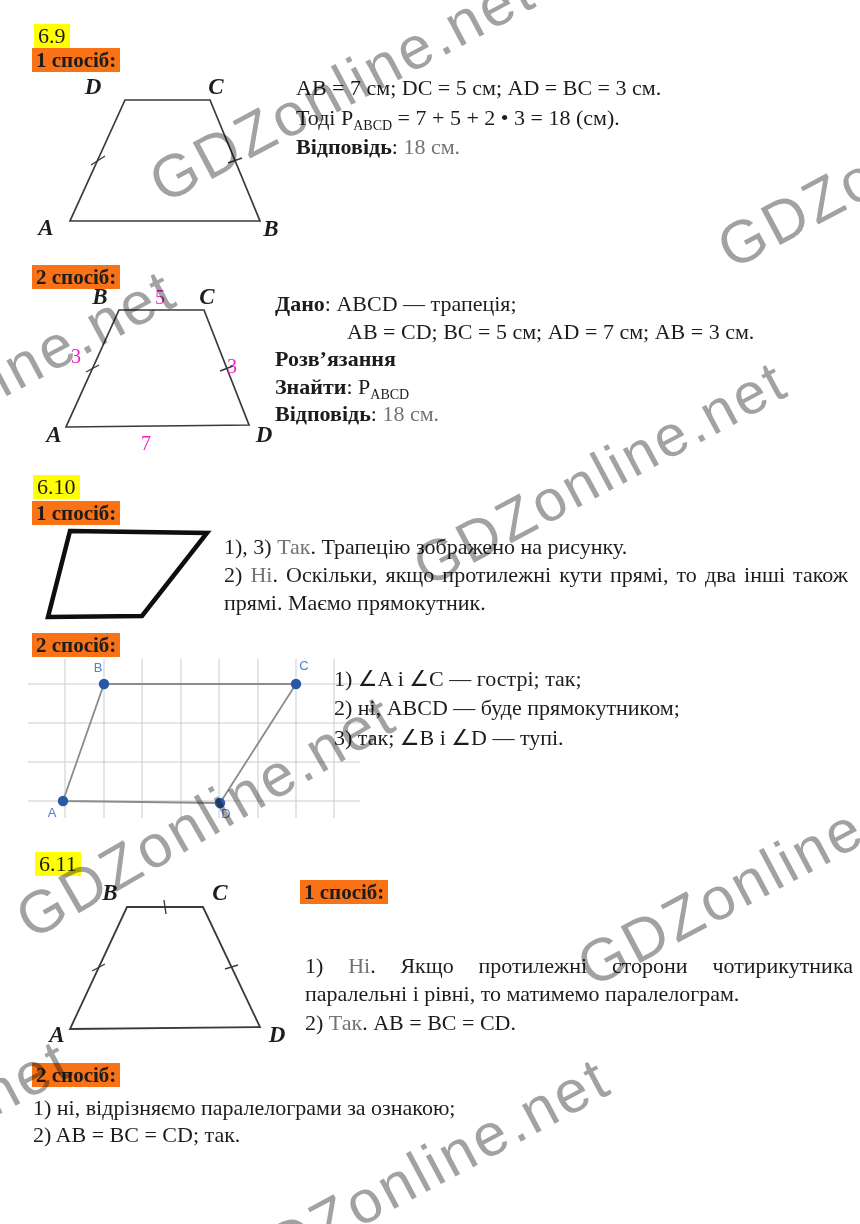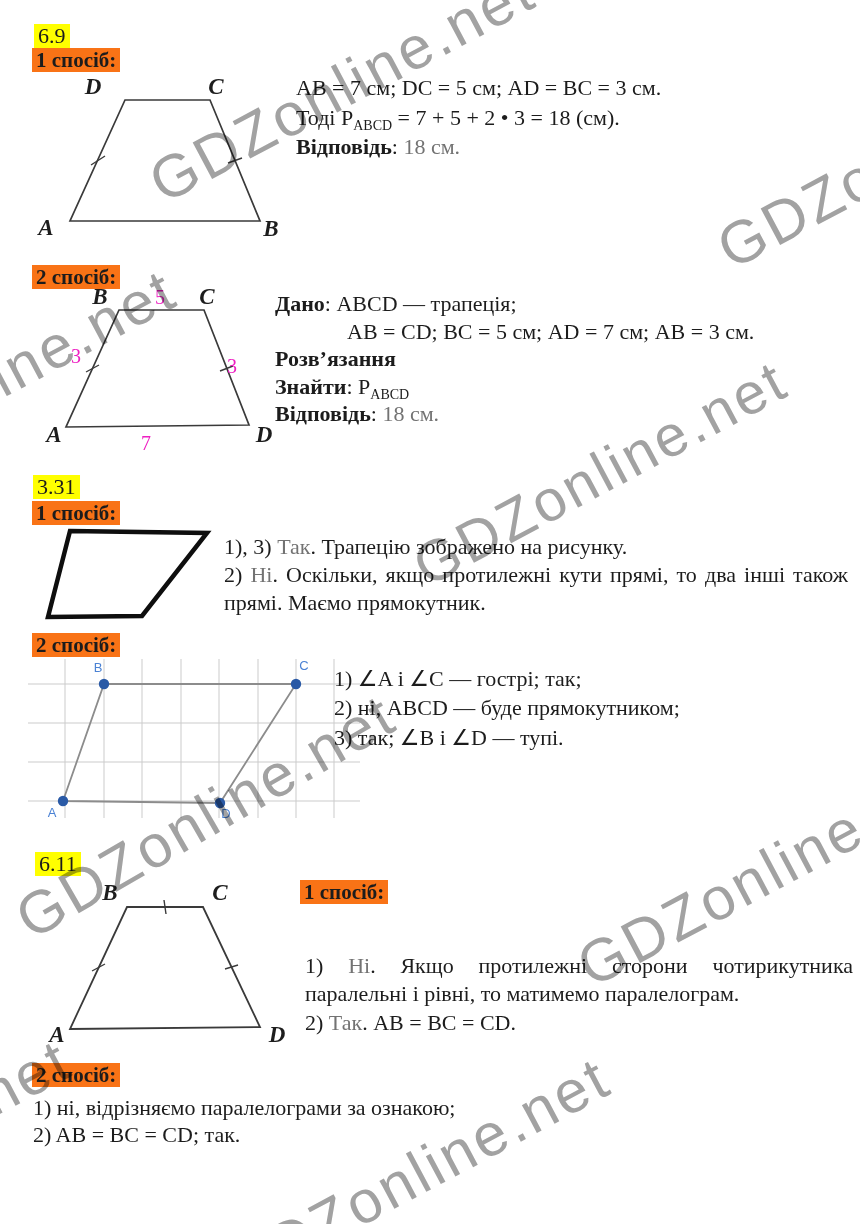--- a/index.html
+++ b/index.html
@@ -82,21 +82,21 @@
   </svg>
 
   <div class="txt" style="left:275px; top:290px; width:575px; line-height:27.6px;">
     <div class="line"><span class="b">Дано</span><span>: ABCD — трапеція;</span></div>
     <div class="line" style="padding-left:72px;">AB = CD; BC = 5 см; AD = 7 см; AB = 3 см.</div>
     <div class="line b">Розв’язання</div>
     <div class="line"><span class="b">Знайти</span><span>: P</span><sub class="abcd">ABCD</sub></div>
     <div class="line"><span class="b">Відповідь</span><span>: </span><span class="blue">18 см.</span></div>
   </div>
 
-  <span class="num-badge" style="left:33px; top:475px;">3.31</span>
+  <span class="num-badge" style="left:33px; top:475px;">6.10</span>
   <span class="method-badge" style="left:32px; top:501px;">1 спосіб:</span>
 
   <svg style="left:40px; top:523px;" width="180" height="102" viewBox="0 0 180 102">
     <polygon points="30,8 167,10 102,93 8,94" fill="none" stroke="#0e0e0e" stroke-width="4.5"></polygon>
   </svg>
 
   <div class="txt" style="left:224px; top:533px; width:624px; line-height:28.2px;">
     <div class="line"><span>1), 3) </span><span class="blue">Так</span><span>. Трапецію зображено на рисунку.</span></div>
     <div class="jus"><span>2) </span><span class="blue">Ні</span><span>. Оскільки, якщо протилежні кути прямі, то два інші також прямі. Маємо прямокутник.</span></div>
   </div>

